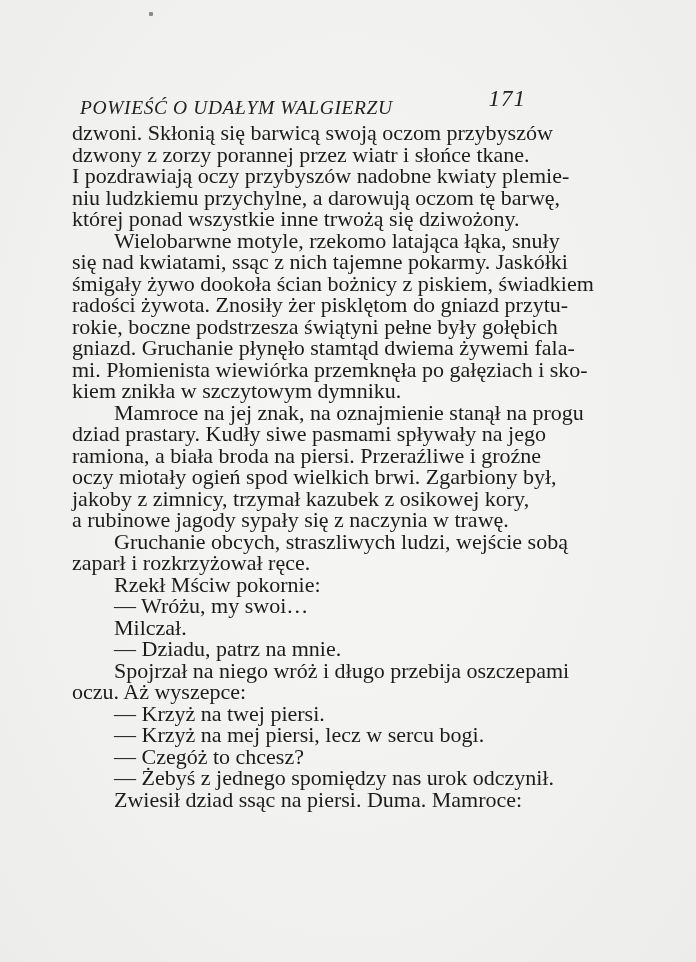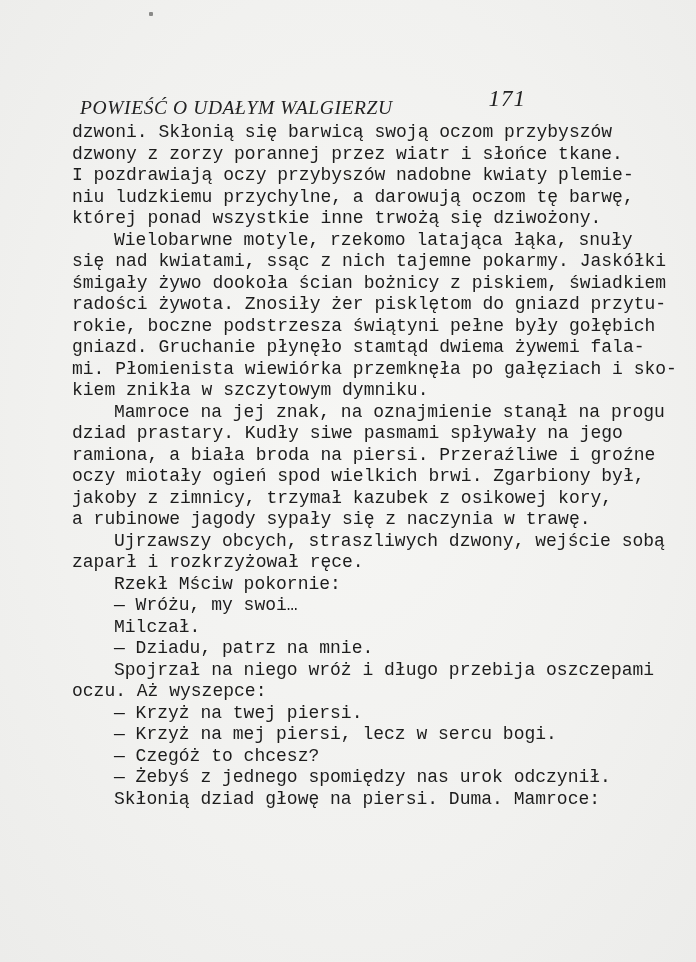--- a/index.html
+++ b/index.html
@@ -51,22 +51,22 @@
       right: 0; top: 1px;
       white-space: nowrap;
       font-size: 23px;
       letter-spacing: 1px;
     }
     .body-text {
       position: absolute;
       left: 72px;
       top: 122px;
       width: 452px;
-      font-family: Liberation Mono, monospace;
-      font-size: 18px;
+      font-family: Liberation Serif, serif;
+      font-size: 22px;
       line-height: 21.5px;
       color: #1c1c1c;
     }
     .line {
       display: block;
       white-space: nowrap;
       text-align: justify;
       text-align-last: justify;
       height: 21.5px;
     }
@@ -105,27 +105,27 @@
     <span class="line">rokie, boczne podstrzesza świątyni pełne były gołębich</span>
     <span class="line">gniazd.  Gruchanie płynęło stamtąd dwiema żywemi fala-</span>
     <span class="line">mi.  Płomienista wiewiórka przemknęła po gałęziach i sko-</span>
     <span class="line last">kiem znikła w szczytowym dymniku.</span>
     <span class="line indent">Mamroce na jej znak, na oznajmienie stanął na progu</span>
     <span class="line">dziad prastary.  Kudły siwe pasmami spływały na jego</span>
     <span class="line">ramiona, a biała broda na piersi.  Przeraźliwe i groźne</span>
     <span class="line">oczy miotały ogień spod wielkich brwi.  Zgarbiony był,</span>
     <span class="line">jakoby z zimnicy, trzymał kazubek z osikowej kory,</span>
     <span class="line last">a rubinowe jagody sypały się z naczynia w trawę.</span>
-    <span class="line indent">Ujrzawszy obcych, straszliwych dzwony, wejście sobą</span>
+    <span class="line indent">Gruchanie obcych, straszliwych ludzi, wejście sobą</span>
     <span class="line last">zaparł i rozkrzyżował ręce.</span>
     <span class="line dialog">Rzekł Mściw pokornie:</span>
     <span class="line dialog">— Wróżu, my swoi…</span>
     <span class="line dialog">Milczał.</span>
     <span class="line dialog">— Dziadu, patrz na mnie.</span>
     <span class="line indent">Spojrzał na niego wróż i długo przebija oszczepami</span>
     <span class="line last">oczu.  Aż wyszepce:</span>
     <span class="line dialog">— Krzyż na twej piersi.</span>
     <span class="line dialog">— Krzyż na mej piersi, lecz w sercu bogi.</span>
     <span class="line dialog">— Czegóż to chcesz?</span>
     <span class="line dialog">— Żebyś z jednego spomiędzy nas urok odczynił.</span>
-    <span class="line dialog">Skłonią dziad głowę na piersi.  Duma.  Mamroce:</span>
+    <span class="line dialog">Zwiesił dziad ssąc na piersi.  Duma.  Mamroce:</span>
   </div>
 </div>
 
 </body></html>

